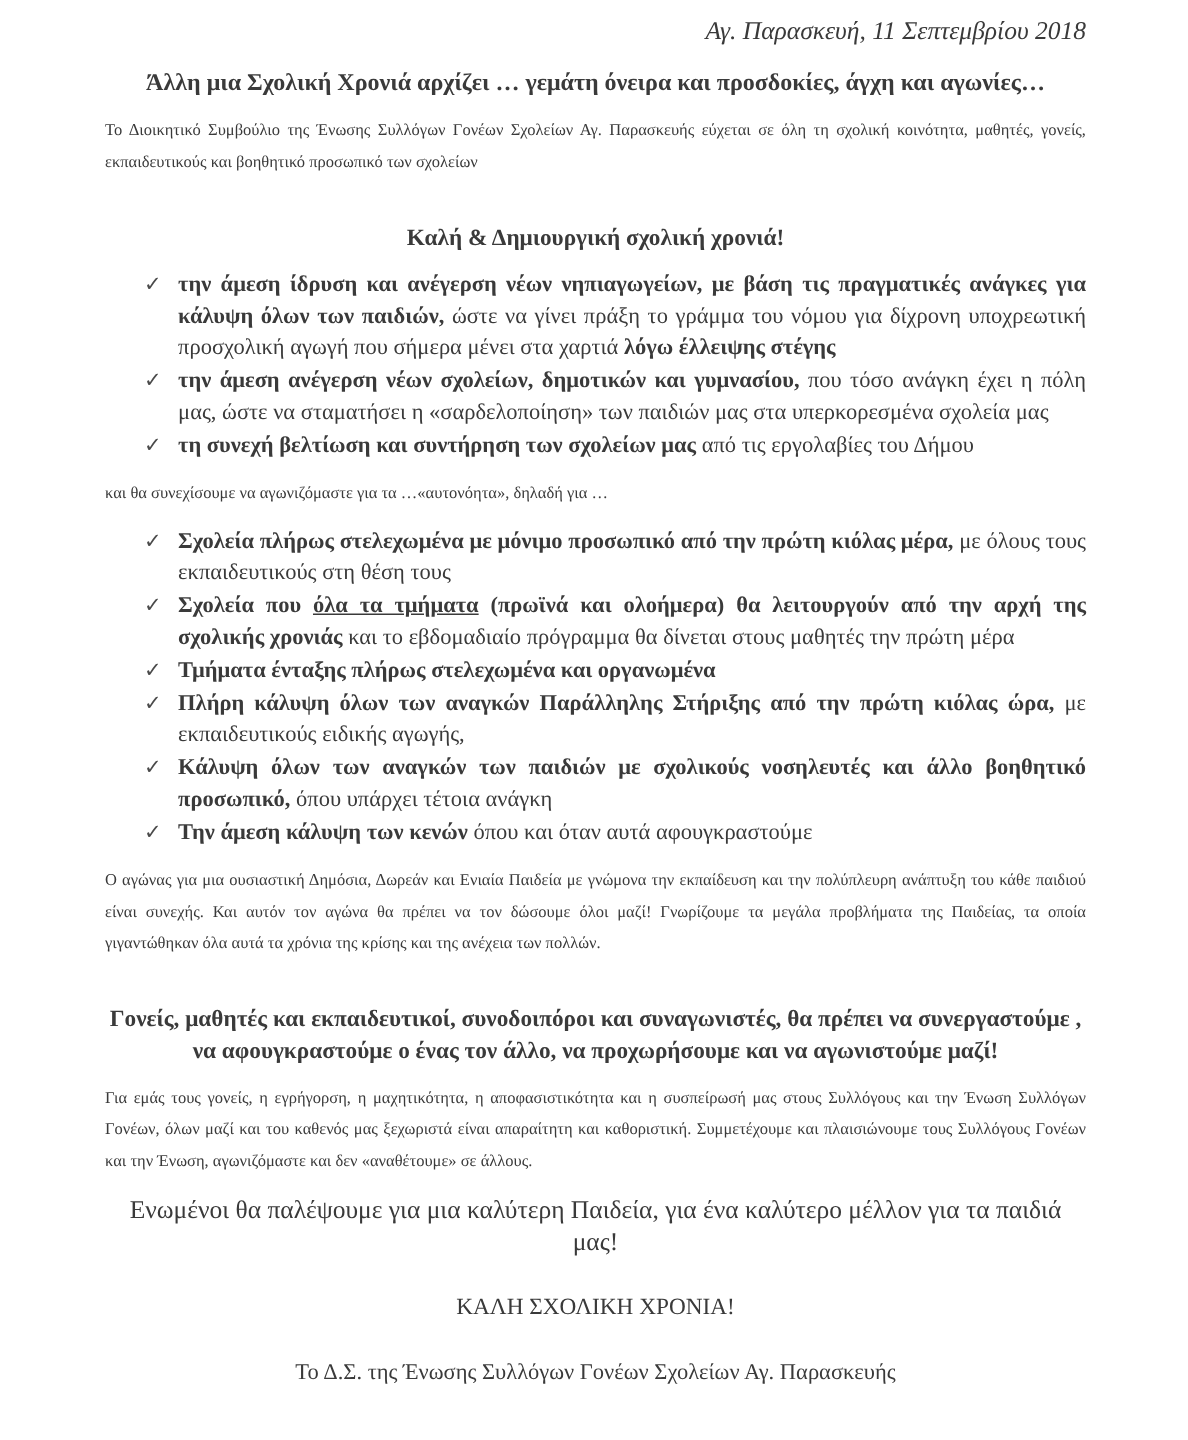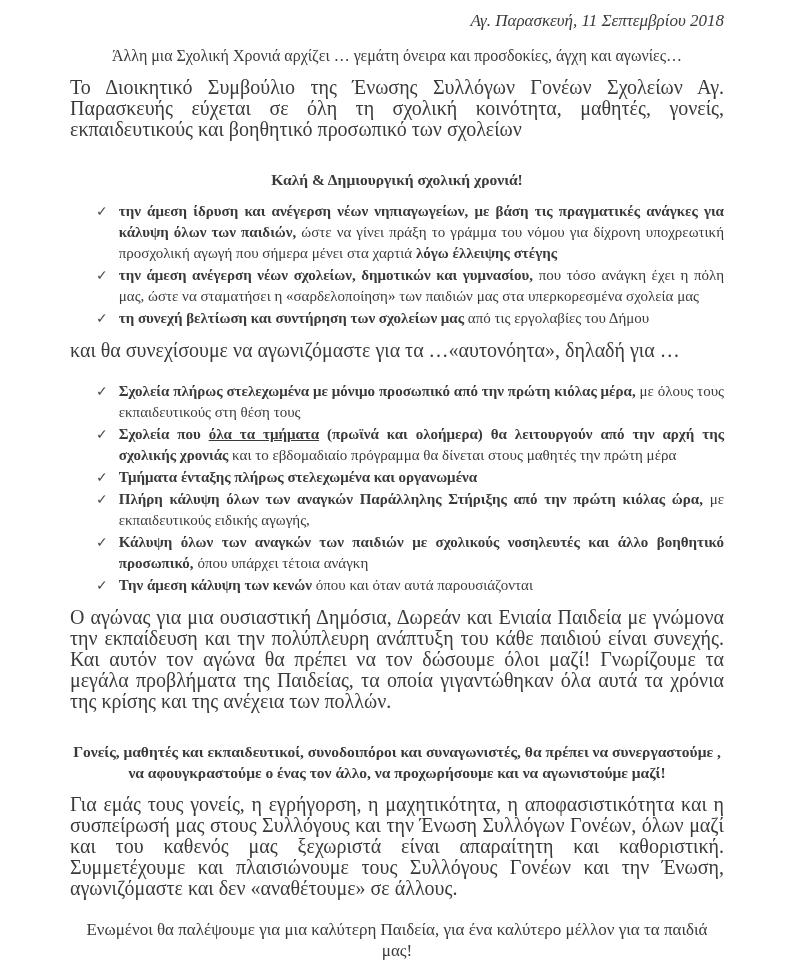--- a/index.html
+++ b/index.html
@@ -22,27 +22,27 @@
     background: #ffffff;
   }
   .date-line {
     text-align: right;
     font-style: italic;
     font-size: 17px;
     line-height: 21px;
   }
   .doc-title {
     text-align: center;
-    font-weight: normal;
+    font-weight: bold;
     font-size: 16px;
     line-height: 21px;
     margin-top: 14px;
   }
   .para {
-    font-size: 20px;
+    font-size: 11px;
     line-height: 21px;
     text-align: justify;
     margin-top: 11px;
   }
   .centered-bold {
     text-align: center;
     font-weight: bold;
     font-size: 15.5px;
     line-height: 21px;
     margin-top: 29px;
@@ -139,21 +139,21 @@
     <li>
       <span class="check">✓</span>
       <span class="btext"><span class="run-b">Πλήρη κάλυψη όλων των αναγκών Παράλληλης Στήριξης από την πρώτη κιόλας ώρα, </span><span>με εκπαιδευτικούς ειδικής αγωγής,</span></span>
     </li>
     <li>
       <span class="check">✓</span>
       <span class="btext"><span class="run-b">Κάλυψη όλων των αναγκών των παιδιών με σχολικούς νοσηλευτές και άλλο βοηθητικό προσωπικό, </span><span>όπου υπάρχει τέτοια ανάγκη</span></span>
     </li>
     <li>
       <span class="check">✓</span>
-      <span class="btext"><span class="run-b">Την άμεση κάλυψη των κενών </span><span>όπου και όταν αυτά παρουσιάζονται</span></span>
+      <span class="btext"><span class="run-b">Την άμεση κάλυψη των κενών </span><span>όπου και όταν αυτά αφουγκραστούμε</span></span>
     </li>
   </ul>
 
   <p class="para">Ο αγώνας για μια ουσιαστική Δημόσια, Δωρεάν και Ενιαία Παιδεία με γνώμονα την εκπαίδευση και την πολύπλευρη ανάπτυξη του κάθε παιδιού είναι συνεχής. Και αυτόν τον αγώνα θα πρέπει να τον δώσουμε όλοι μαζί! Γνωρίζουμε τα μεγάλα προβλήματα της Παιδείας, τα οποία γιγαντώθηκαν όλα αυτά τα χρόνια της κρίσης και της ανέχεια των πολλών.</p>
 
   <div class="centered-bold">Γονείς, μαθητές και εκπαιδευτικοί, συνοδοιπόροι και συναγωνιστές, θα πρέπει να συνεργαστούμε , να αφουγκραστούμε ο ένας τον άλλο, να προχωρήσουμε και να αγωνιστούμε μαζί!</div>
 
   <p class="para">Για εμάς τους γονείς, η εγρήγορση, η μαχητικότητα, η αποφασιστικότητα και η συσπείρωσή μας στους Συλλόγους και την Ένωση Συλλόγων Γονέων, όλων μαζί και του καθενός μας ξεχωριστά είναι απαραίτητη και καθοριστική. Συμμετέχουμε και πλαισιώνουμε τους Συλλόγους Γονέων και την Ένωση, αγωνιζόμαστε και δεν «αναθέτουμε» σε άλλους.</p>
 
   <div class="united-line">Ενωμένοι θα παλέψουμε για μια καλύτερη Παιδεία, για ένα καλύτερο μέλλον για τα παιδιά μας!</div>

